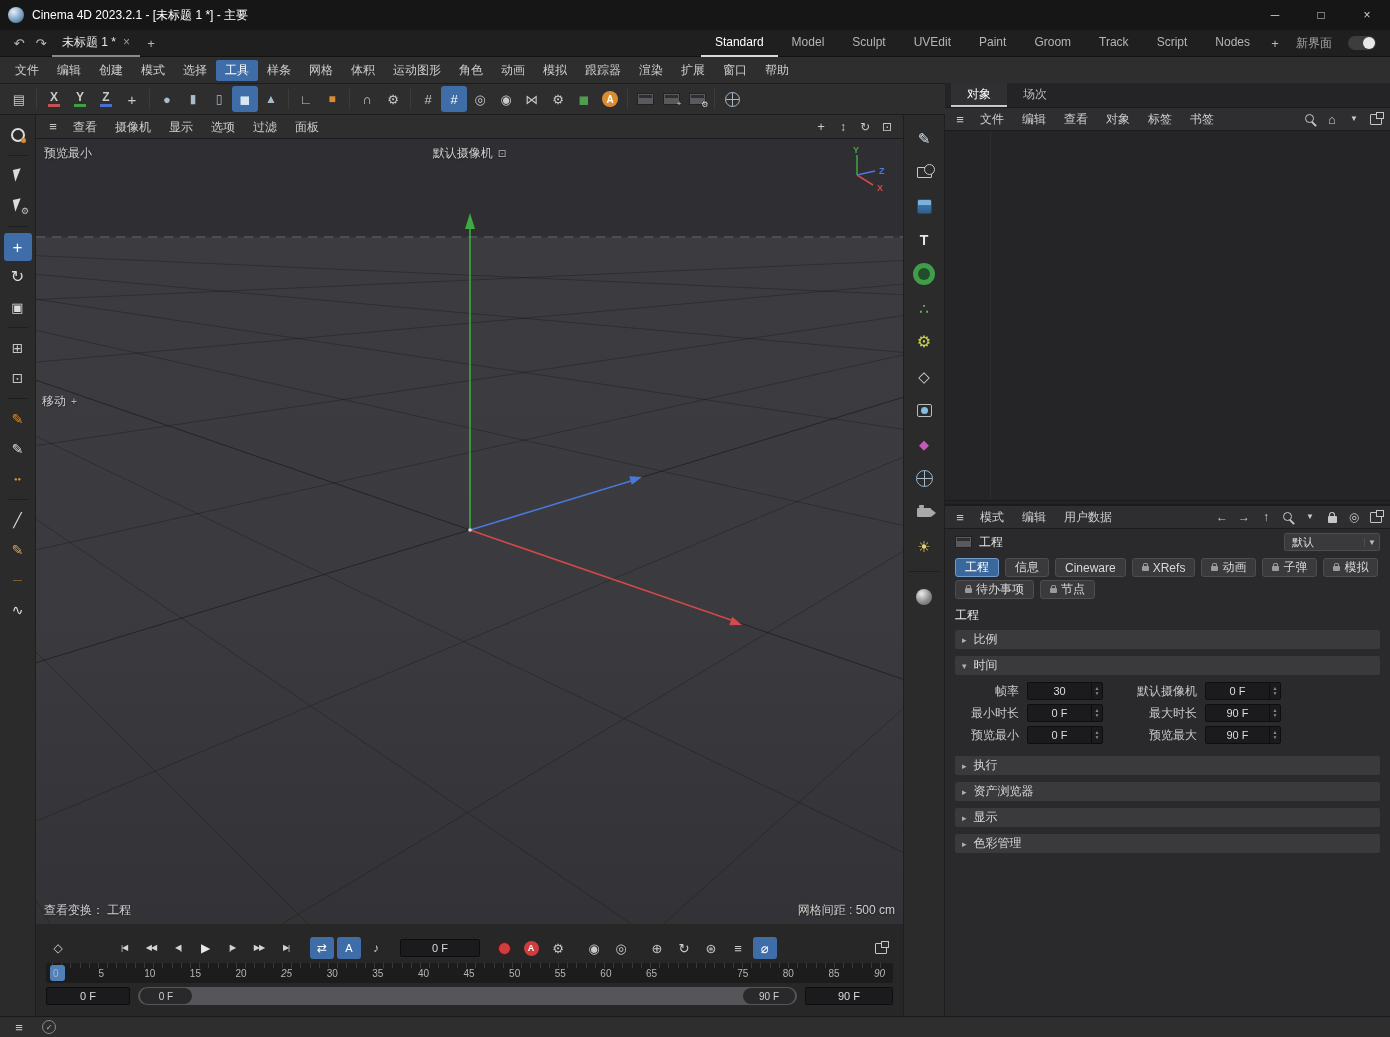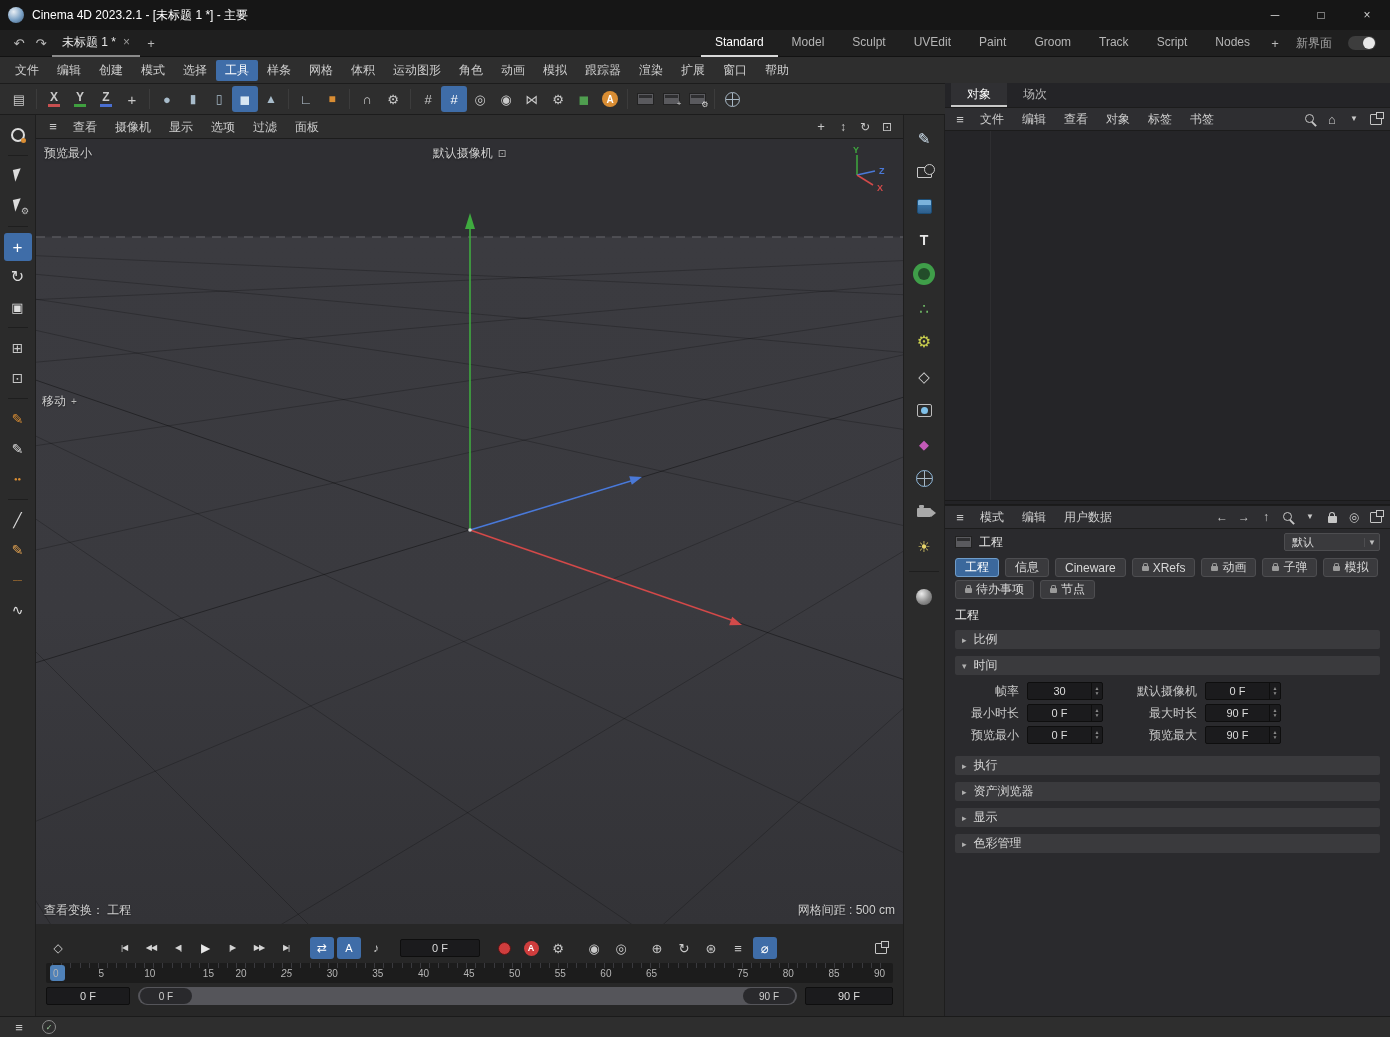--- a/index.html
+++ b/index.html
@@ -550,36 +550,36 @@
               <div class="icon">
                   <span class="ic i-extwin"></span>
                 </div>
             </div>
             <div class="ruler">
               <div class="cf-marker"></div>
               <div id="ruler-ticks">
                   <span class="tick-label" style="left: calc(0% + 7px);">0</span>
                   <span class="tick-label" style="left: calc(5.55556% + 5.55556px);">5</span>
                   <span class="tick-label" style="left: calc(11.1111% + 4.11111px);">10</span>
-                  <span class="tick-label" style="left: calc(16.6667% + 2.66667px); margin-left: 13px;">15</span>
+                  <span class="tick-label" style="left: calc(16.6667% + 2.66667px);">15</span>
                   <span class="tick-label" style="left: calc(22.2222% + 1.22222px);">20</span>
                   <span class="tick-label" style="left: calc(27.7778% - 0.222222px); font-style: italic;">25</span>
                   <span class="tick-label" style="left: calc(33.3333% - 1.66667px);">30</span>
                   <span class="tick-label" style="left: calc(38.8889% - 3.11111px);">35</span>
                   <span class="tick-label" style="left: calc(44.4444% - 4.55556px);">40</span>
                   <span class="tick-label" style="left: calc(50% - 6px);">45</span>
                   <span class="tick-label" style="left: calc(55.5556% - 7.44444px);">50</span>
                   <span class="tick-label" style="left: calc(61.1111% - 8.88889px);">55</span>
                   <span class="tick-label" style="left: calc(66.6667% - 10.3333px); text-align: center;">60</span>
                   <span class="tick-label" style="left: calc(72.2222% - 11.7778px);">65</span>
                   <span class="tick-label" style="left: calc(77.7778% - 13.2222px); margin-top: 22px;">70</span>
                   <span class="tick-label" style="left: calc(83.3333% - 14.6667px);">75</span>
                   <span class="tick-label" style="left: calc(88.8889% - 16.1111px);">80</span>
                   <span class="tick-label" style="left: calc(94.4444% - 17.5556px);">85</span>
-                  <span class="tick-label" style="left: calc(100% - 19px);">90</span>
+                  <span class="tick-label" style="left: calc(100% - 19px); font-style: italic;">90</span>
                 </div>
             </div>
             <div class="rangerow">
               <div class="rfield">
                   <span>0 F</span>
                 </div>
               <div class="rslider">
                 <div class="rchip left">
                     <span>0 F</span>
                   </div>

